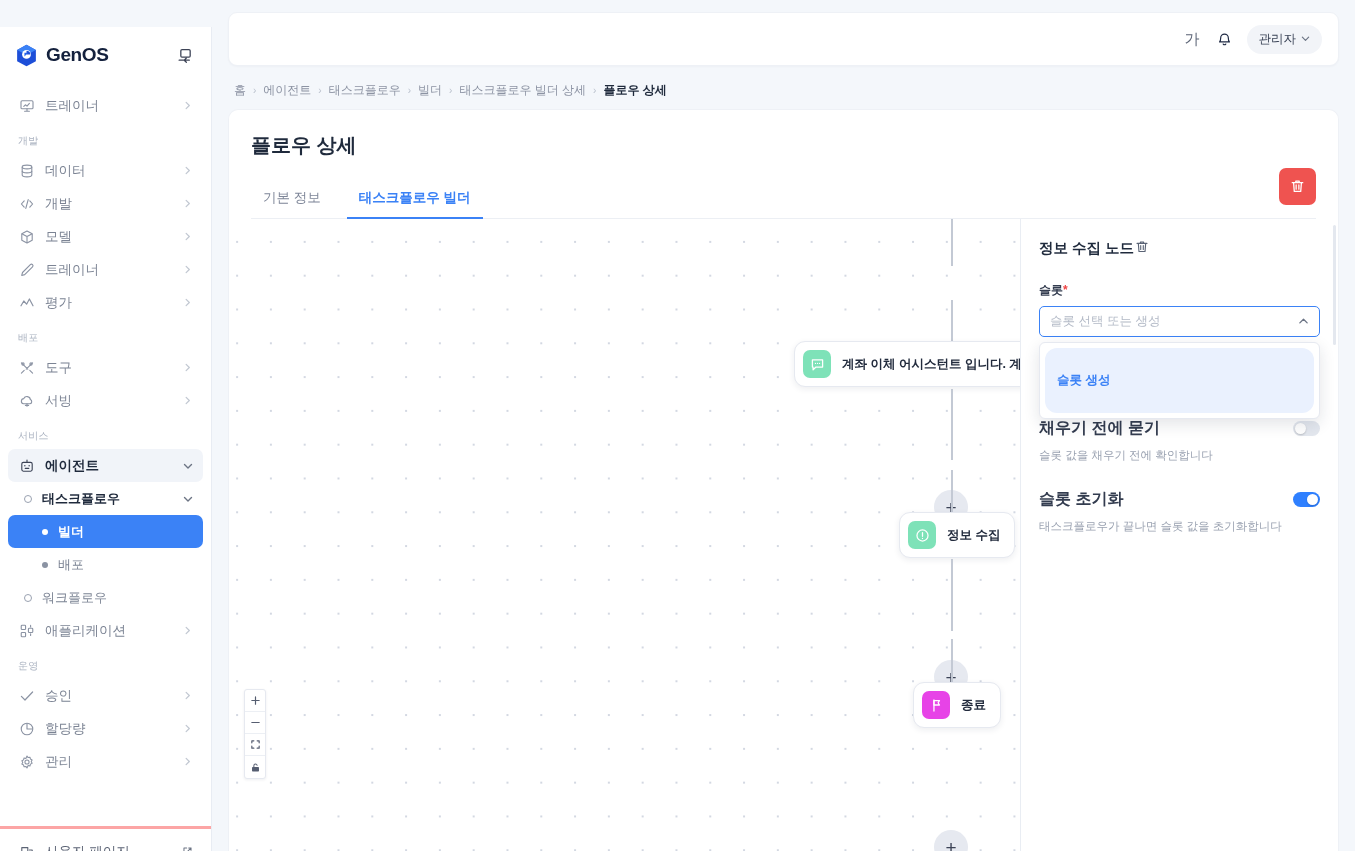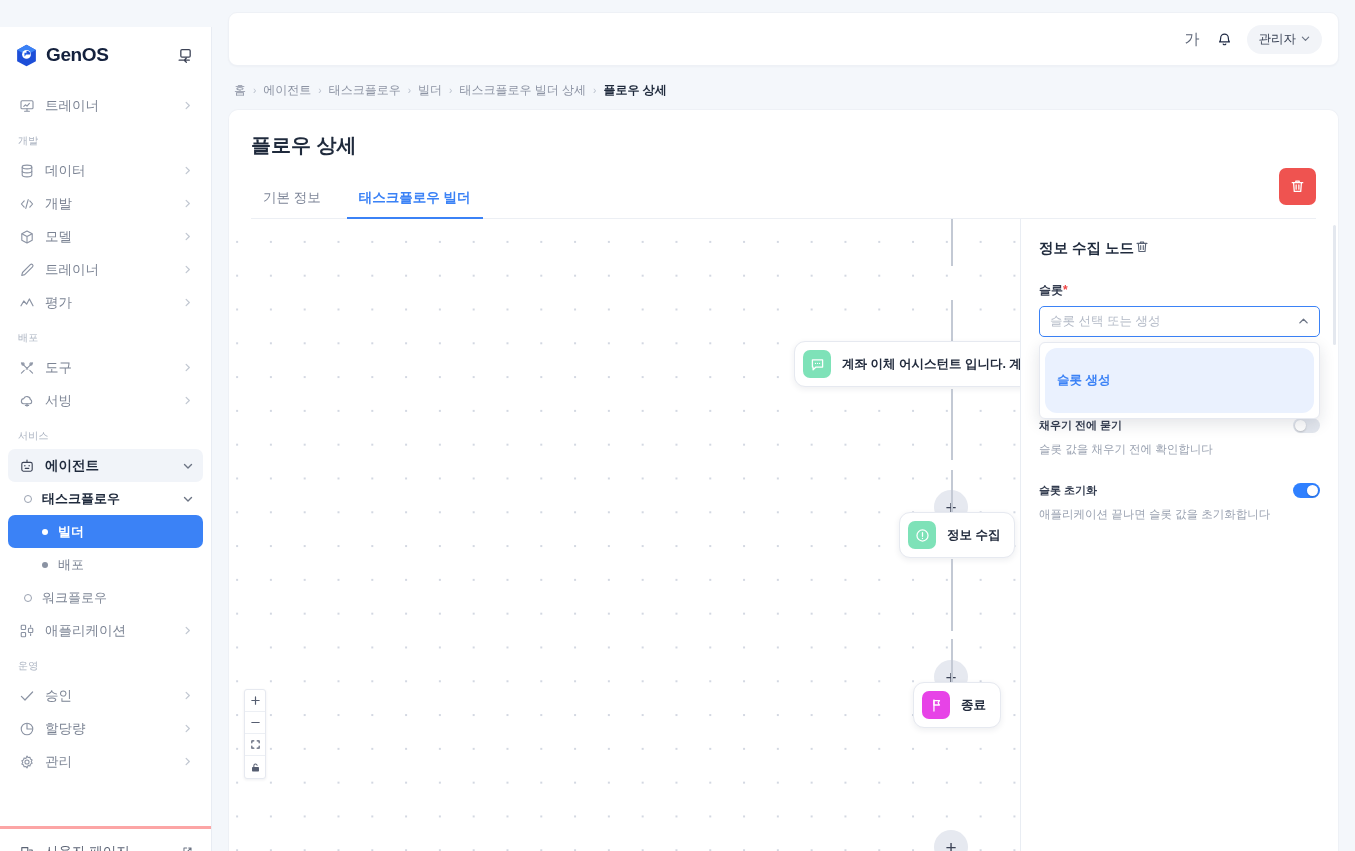--- a/index.html
+++ b/index.html
@@ -211,21 +211,21 @@
   }
   .dd-opt {
     padding: 24px 12px; font-size: 12.5px; border-radius: 12px;
     background: #eaf1fe; color: #3b82f6; font-weight: 700; cursor: pointer;
   }
   .field.masked .select { color: #c7cdd7; }
   .switch-row {
     display: flex; align-items: center; justify-content: space-between;
     margin-top: 26px;
   }
-  .switch-label { font-size: 11px; font-weight: 700; color: #333c4f; }
+  .switch-label { font-size: 16px; font-weight: 700; color: #333c4f; }
   .switch {
     width: 27px; height: 15px; border-radius: 9px; background: #e3e7ee;
     position: relative; cursor: pointer; flex: 0 0 27px;
   }
   .switch .knob {
     position: absolute; top: 2px; left: 2px; width: 11px; height: 11px;
     border-radius: 50%; background: #fff; box-shadow: 0 1px 2px rgba(0,0,0,0.18);
     transition: left .15s;
   }
   .switch.on { background: #2f80ff; }
@@ -690,19 +690,19 @@
               </span>
           </div>
           <div class="switch-desc">슬롯 값을 채우기 전에 확인합니다</div>
 
           <div class="switch-row">
             <span class="switch-label">슬롯 초기화</span>
             <span class="switch on">
                 <span class="knob"></span>
               </span>
           </div>
-          <div class="switch-desc">애플리케이션 끝나면 슬롯 값을 초기화합니다</div>
+          <div class="switch-desc">태스크플로우가 끝나면 슬롯 값을 초기화합니다</div>
         </aside>
 
       </div>
     </section>
   </div>
 </div>
 
 </body></html>

